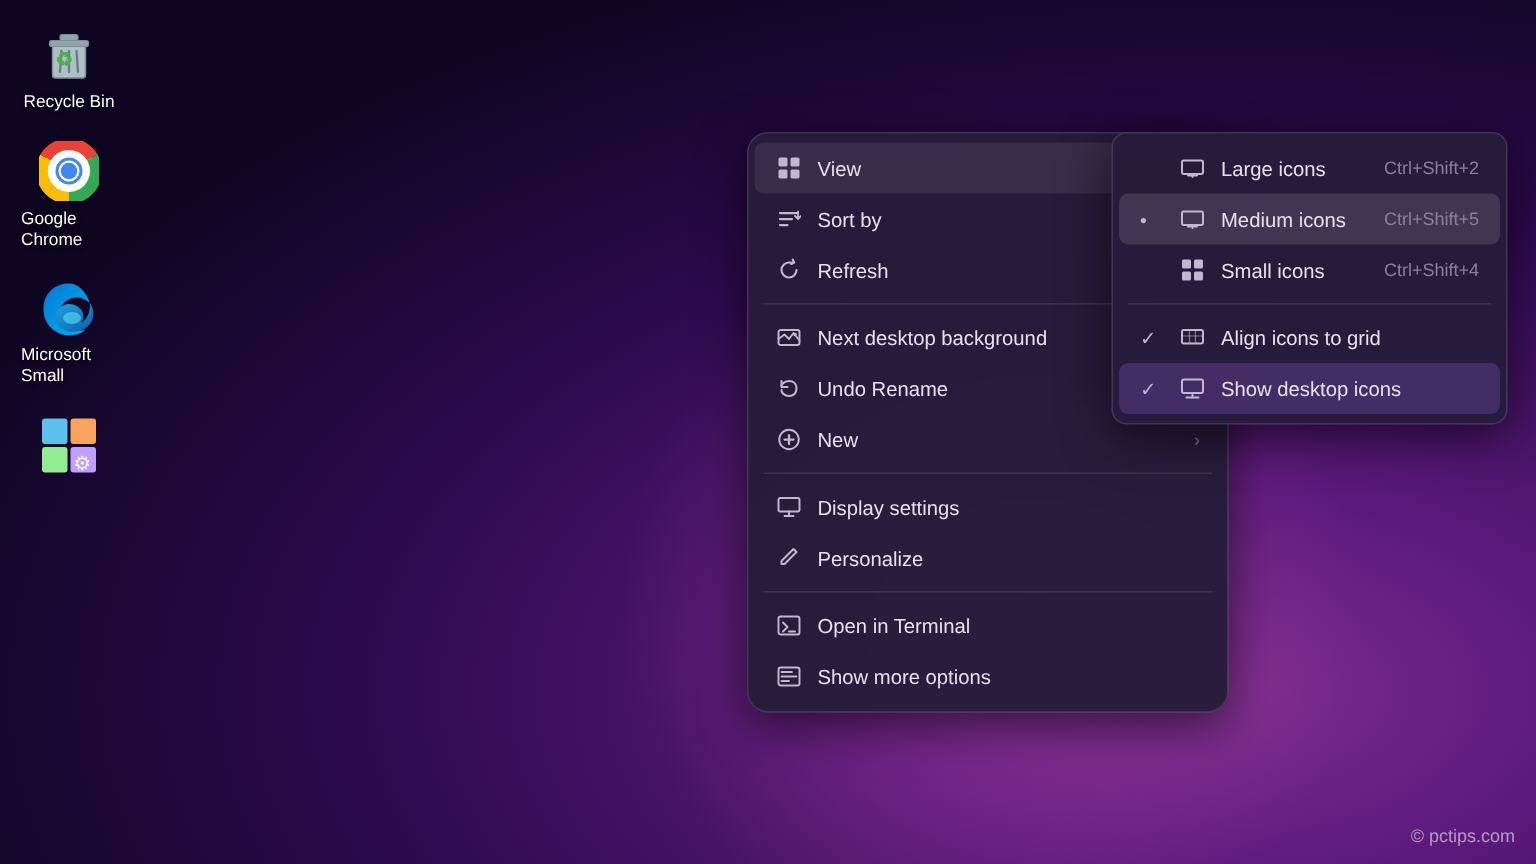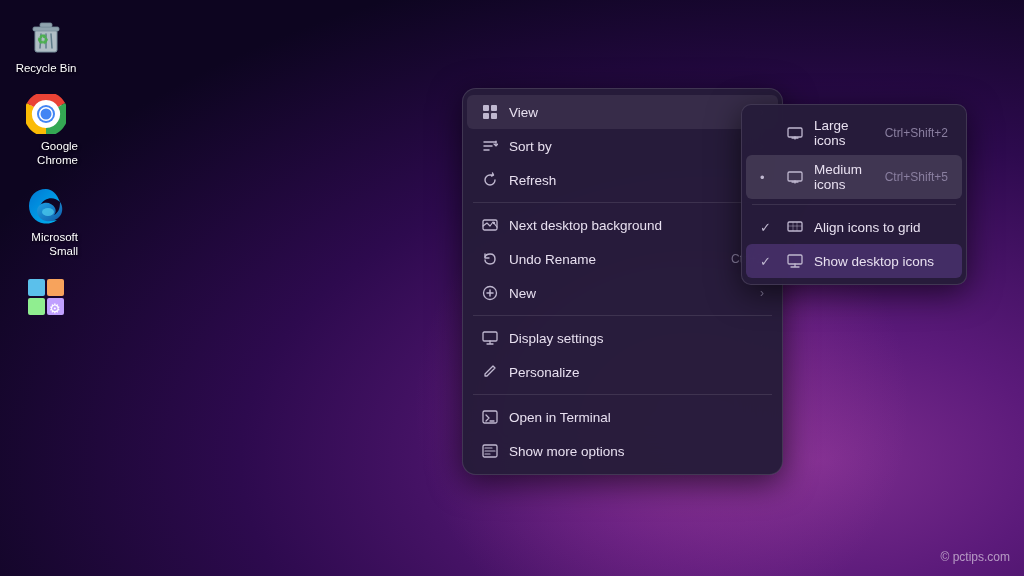--- a/index.html
+++ b/index.html
@@ -59,21 +59,21 @@
       width: 44px;
       height: 44px;
       display: flex;
       align-items: center;
       justify-content: center;
     }
 
     .icon-label {
       color: #fff;
       font-size: 11.5px;
-      text-align: right;
+      text-align: left;
       text-shadow: 1px 1px 3px rgba(0,0,0,0.8);
       line-height: 1.2;
     }
 
     
     .recycle-bin-svg { width: 40px; height: 40px; }
 
     
     .context-menu-container {
       position: absolute;
@@ -85,20 +85,21 @@
     }
 
     .context-menu {
       background: rgba(38, 28, 58, 0.97);
       border: 1px solid rgba(255,255,255,0.12);
       border-radius: 14px;
       padding: 6px 0;
       width: 321px;
       backdrop-filter: blur(20px);
       box-shadow: 0 8px 32px rgba(0,0,0,0.6);
+      margin-left: 36px;
     }
 
     .menu-item {
       display: flex;
       align-items: center;
       padding: 7px 14px;
       color: #e8e0f0;
       font-size: 13.5px;
       cursor: pointer;
       gap: 10px;
@@ -142,25 +143,25 @@
       background: rgba(255,255,255,0.1);
       margin: 5px 10px;
     }
 
     
     .submenu {
       background: rgba(38, 28, 58, 0.97);
       border: 1px solid rgba(255,255,255,0.12);
       border-radius: 10px;
       padding: 6px 0;
-      width: 226px;
+      width: 264px;
       backdrop-filter: blur(20px);
       box-shadow: 0 8px 32px rgba(0,0,0,0.6);
       position: absolute;
-      top: 16px;
+      top: 0;
       left: 279px;
     }
 
     .submenu-item {
       display: flex;
       align-items: center;
       padding: 7px 14px;
       color: #e8e0f0;
       font-size: 13.5px;
       cursor: pointer;
@@ -424,20 +425,33 @@
       <span class="submenu-icon">
         <svg width="16" height="16" viewBox="0 0 16 16" fill="none">
           <rect x="1" y="3" width="14" height="9" rx="1.2" stroke="currentColor" stroke-width="1.3"></rect>
           <path d="M5 13h6M8 12v2" stroke="currentColor" stroke-width="1.3" stroke-linecap="round"></path>
         </svg>
       </span>
       <span class="submenu-label">Medium icons</span>
       <span class="submenu-shortcut">Ctrl+Shift+5</span>
     </div>
 
+    <div class="submenu-item">
+      <span class="submenu-check"></span>
+      <span class="submenu-icon">
+        <svg width="16" height="16" viewBox="0 0 16 16" fill="none">
+          <rect x="1" y="1" width="6" height="6" rx="1" fill="currentColor"></rect>
+          <rect x="9" y="1" width="6" height="6" rx="1" fill="currentColor"></rect>
+          <rect x="1" y="9" width="6" height="6" rx="1" fill="currentColor"></rect>
+          <rect x="9" y="9" width="6" height="6" rx="1" fill="currentColor"></rect>
+        </svg>
+      </span>
+      <span class="submenu-label">Small icons</span>
+      <span class="submenu-shortcut">Ctrl+Shift+4</span>
+    </div>
 
     <div class="menu-separator"></div>
 
 
     <div class="submenu-item">
       <span class="submenu-check">✓</span>
       <span class="submenu-icon">
         <svg width="16" height="16" viewBox="0 0 16 16" fill="none">
           <rect x="1" y="3" width="14" height="9" rx="1.2" stroke="currentColor" stroke-width="1.3"></rect>
           <line x1="6" y1="3" x2="6" y2="12" stroke="currentColor" stroke-width="0.8" opacity="0.6"></line>

